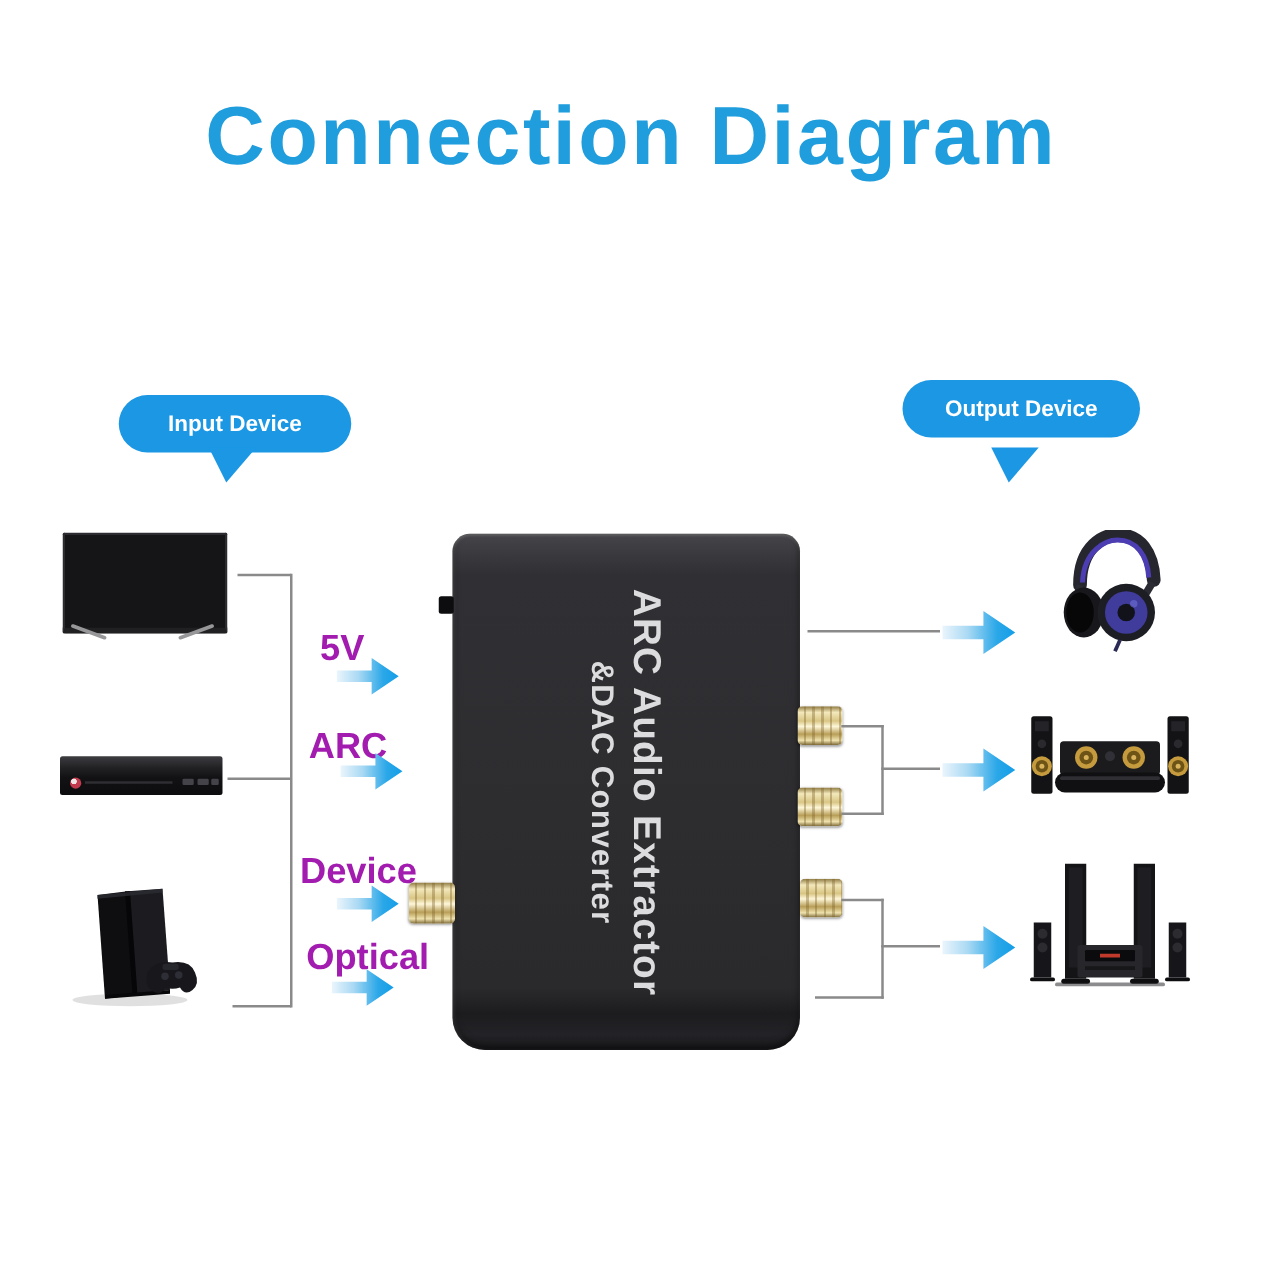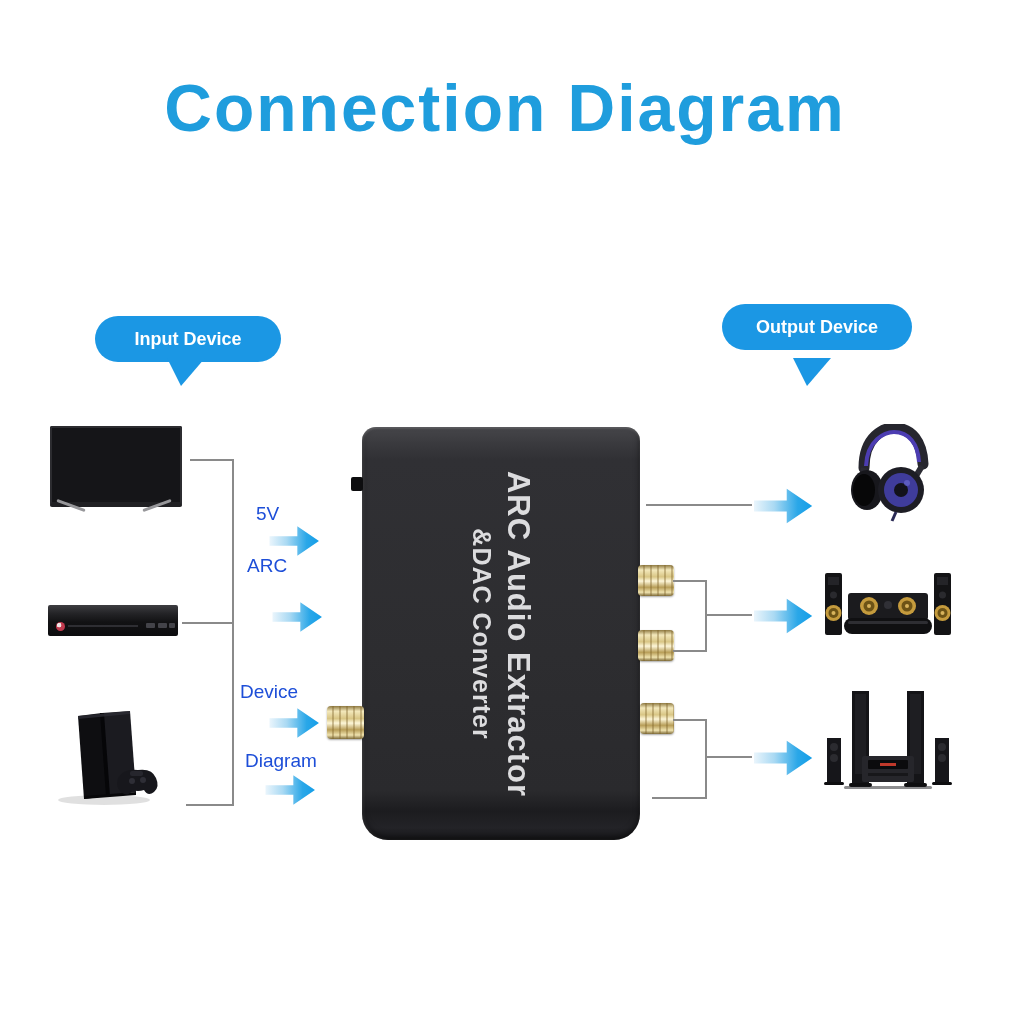--- a/index.html
+++ b/index.html
@@ -32,21 +32,21 @@
     width:413px;text-align:center;color:#dcdcde;white-space:nowrap;}
   .converter-line1{font-size:31px;font-weight:700;letter-spacing:1px;}
   .converter-line2{font-size:25px;font-weight:700;letter-spacing:1px;margin-top:4px;}
   .switch-nub{left:351px;top:477px;width:12px;height:14px;background:#0d0d0f;border-radius:2px;}
 
   .rca{background:
     repeating-linear-gradient(90deg,rgba(125,98,40,0) 0 5px,rgba(125,98,40,0.38) 5px 7px),
     linear-gradient(180deg,#8f7a42 0%,#f3e8bb 16%,#d9c685 38%,#fdf6d8 52%,#b89e58 72%,#efe2ae 88%,#7d6a38 100%);
     border-radius:4px;box-shadow:0 1px 2px rgba(0,0,0,0.35);}
 
-  .port-label{color:#1d4ed8;font-size:19px;font-weight:400;}
+  .port-label{color:#a21caf;font-size:29px;font-weight:700;}
 
   
   .tv-screen{left:50px;top:426px;width:128px;height:74px;background:#151518;
     border:2px solid #2c2c30;border-bottom:5px solid #202023;border-radius:2px;}
   .tv-leg{width:30px;height:3px;background:#97979a;border-radius:2px;}
   .tv-leg-l{left:56px;top:504px;transform:rotate(20deg);}
   .tv-leg-r{left:142px;top:504px;transform:rotate(-20deg);}
 
   .dvd{left:48px;top:605px;width:130px;height:31px;border-radius:2px;
     background:linear-gradient(180deg,#3d3d41 0%,#232326 28%,#121214 55%,#0c0c0e 100%);}
@@ -114,35 +114,35 @@
   <div class="abs line" style="left:186px;top:804px;width:47px;height:2px;"></div>
   <div class="abs line" style="left:232px;top:459px;width:2px;height:347px;"></div>
 
   <div class="abs port-label" style="left:256px;top:503px;">5V</div>
   <div class="abs" style="left:266px;top:524px;">
     <svg width="58" height="34" viewBox="0 0 66 44">
         <polygon points="0,16 36,16 36,3 64,22 36,41 36,28 0,28" fill="url(#arrowG)"></polygon>
       </svg>
   </div>
 
-  <div class="abs port-label" style="left:247px;top:555px;">ARC</div>
+  <div class="abs port-label" style="left:247px;top:581px;">ARC</div>
   <div class="abs" style="left:269px;top:600px;">
     <svg width="58" height="34" viewBox="0 0 66 44">
         <polygon points="0,16 36,16 36,3 64,22 36,41 36,28 0,28" fill="url(#arrowG)"></polygon>
       </svg>
   </div>
 
   <div class="abs port-label" style="left:240px;top:681px;">Device</div>
   <div class="abs" style="left:266px;top:706px;">
     <svg width="58" height="34" viewBox="0 0 66 44">
         <polygon points="0,16 36,16 36,3 64,22 36,41 36,28 0,28" fill="url(#arrowG)"></polygon>
       </svg>
   </div>
 
-  <div class="abs port-label" style="left:245px;top:750px;">Diagram</div>
+  <div class="abs port-label" style="left:245px;top:750px;">Optical</div>
   <div class="abs" style="left:262px;top:773px;">
     <svg width="58" height="34" viewBox="0 0 66 44">
         <polygon points="0,16 36,16 36,3 64,22 36,41 36,28 0,28" fill="url(#arrowG)"></polygon>
       </svg>
   </div>
 
   <div class="abs converter">
     <div class="abs converter-text">
       <div class="converter-line1">ARC Audio Extractor</div>
       <div class="converter-line2">&amp;DAC Converter</div>

